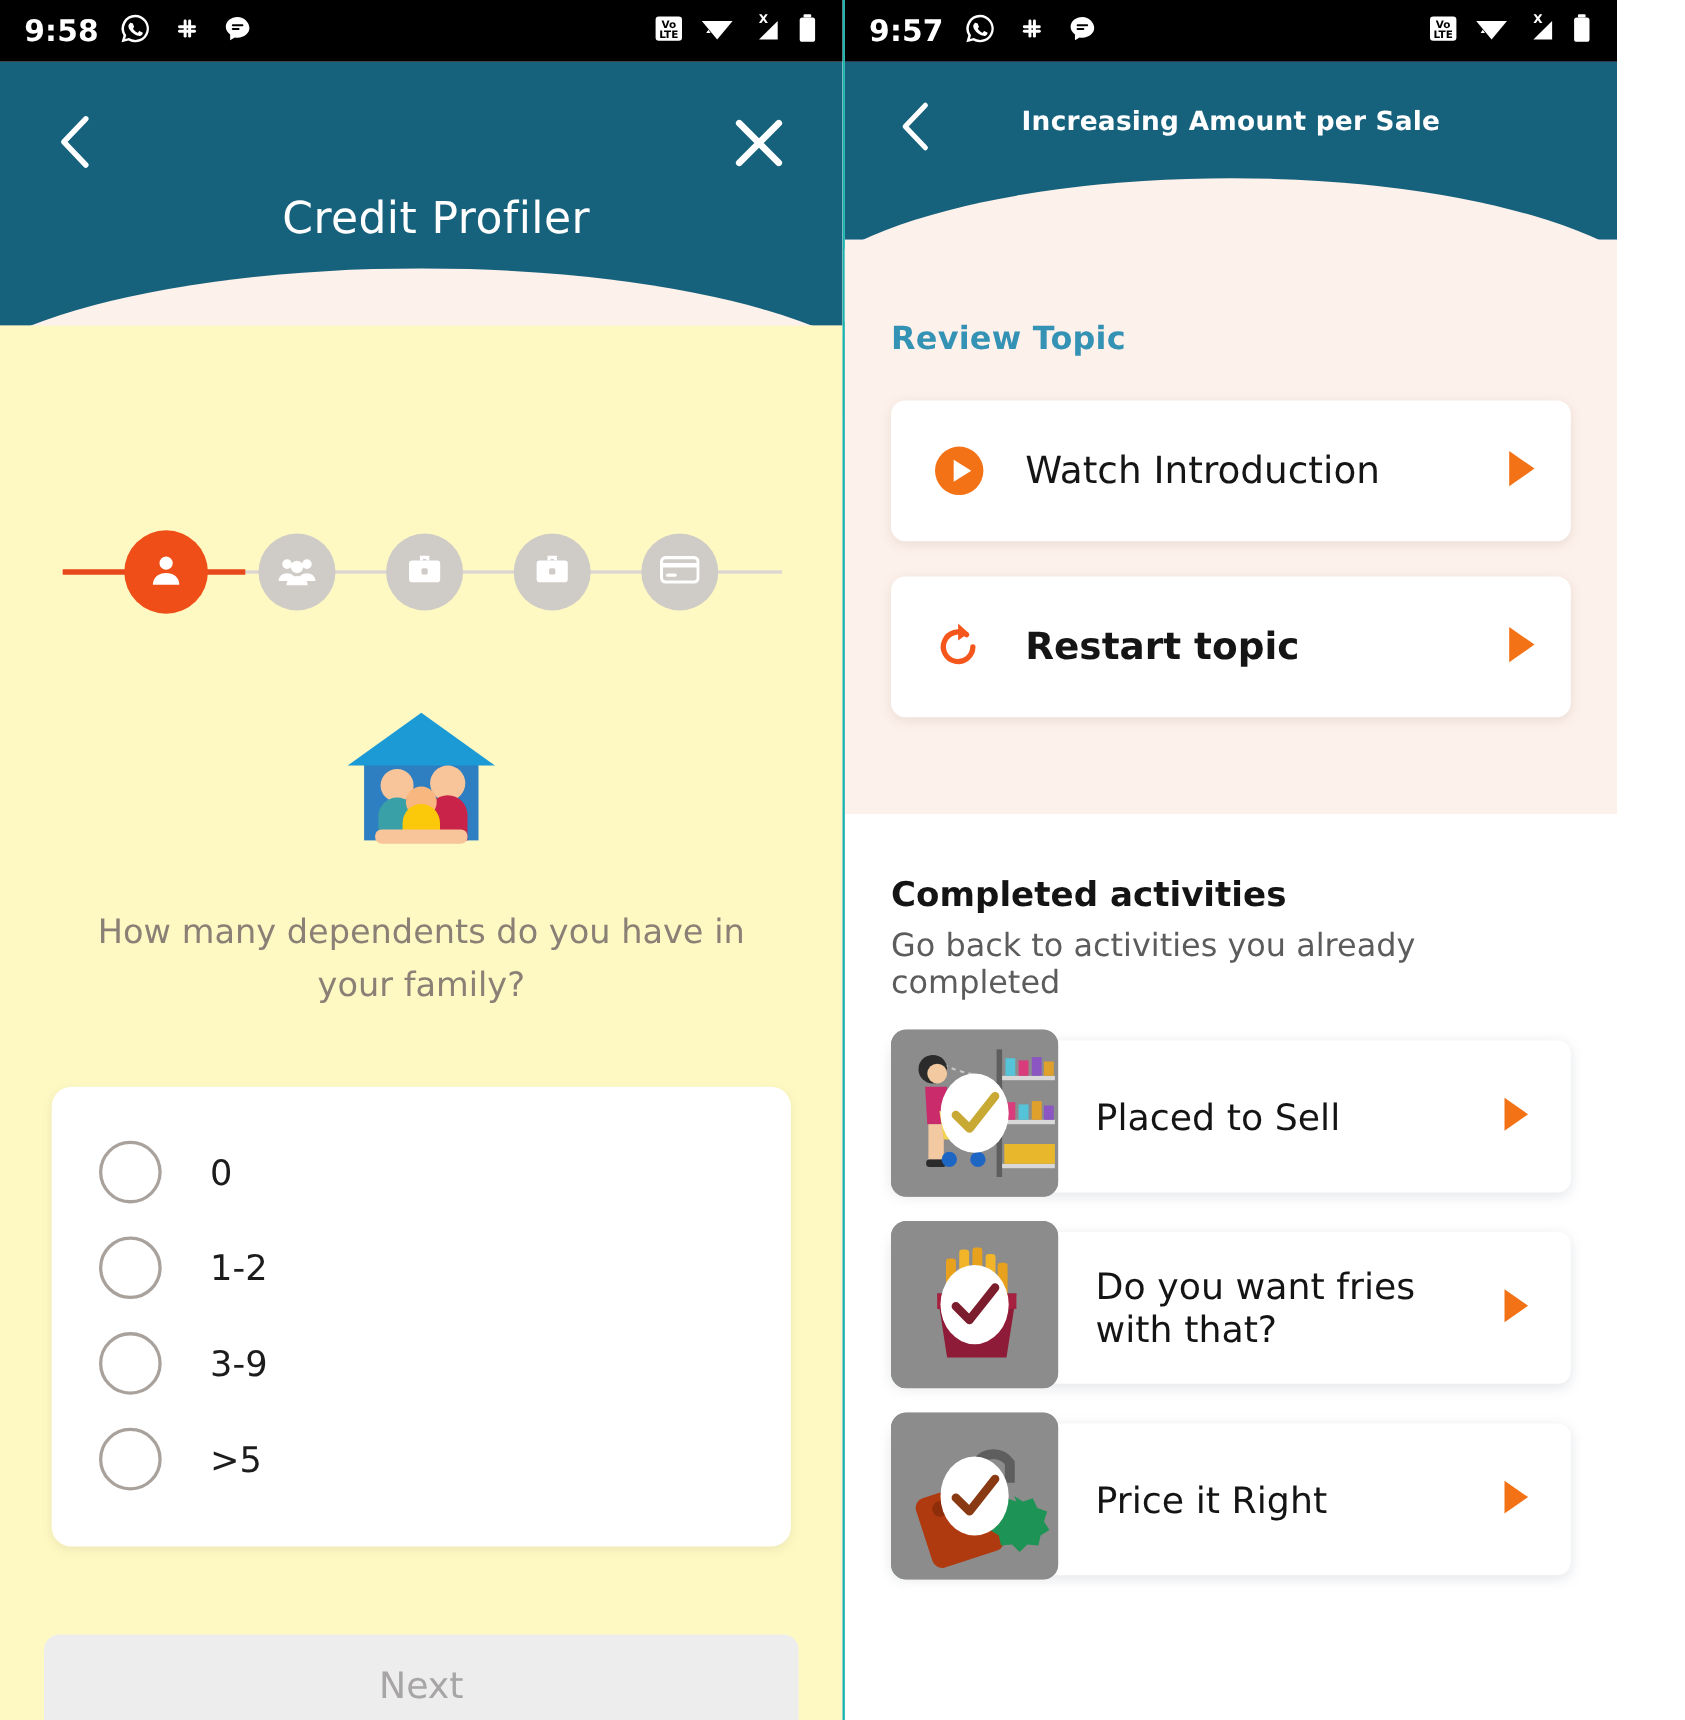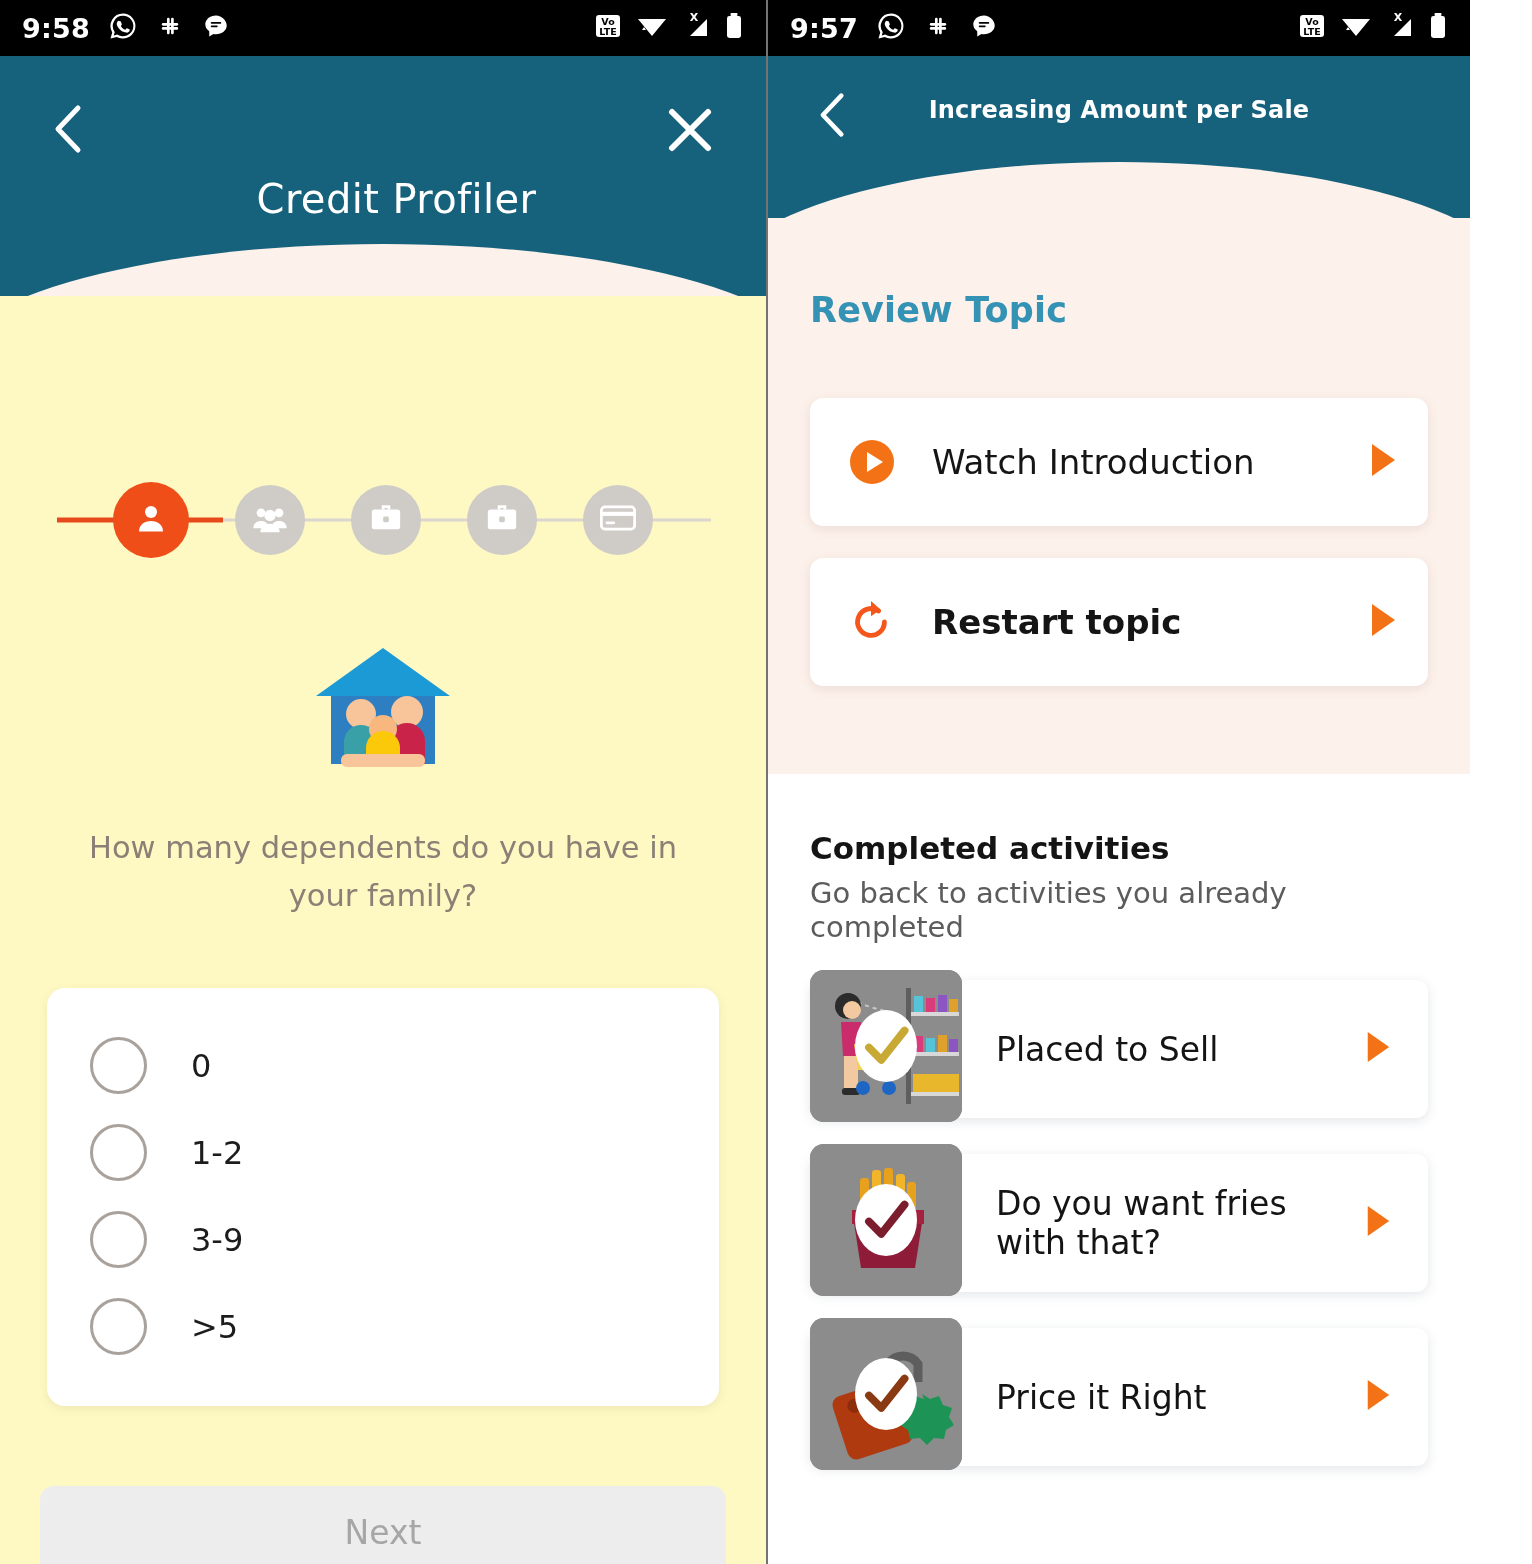--- a/index.html
+++ b/index.html
@@ -5,21 +5,21 @@
   * { box-sizing: border-box; margin: 0; padding: 0; }
   html, body {
     width: 1532px; height: 1564px;
     background: #ffffff;
     font-family: "DejaVu Sans", "Liberation Sans", sans-serif;
     overflow: hidden;
   }
   .screens { display: flex; width: 1532px; height: 1564px; }
   .screen { position: relative; height: 1564px; overflow: hidden; }
   .screen-left  { width: 766px; background: #FDF1EB; }
-  .screen-right { width: 704px; background: #c4b5fd; border-left: 2px solid #737373; }
+  .screen-right { width: 704px; background: #c4b5fd; border-left: 2px solid #14b8a6; }
 
   
   .statusbar {
     position: relative; z-index: 40;
     height: 56px; background: #000; color: #fff;
     display: flex; align-items: center;
     padding: 0 22px; width: 100%;
   }
   .sb-left { display: flex; align-items: center; gap: 18px; }
   .sb-time { font-size: 27px; font-weight: 600; letter-spacing: 0.2px; }
@@ -130,22 +130,22 @@
   
   .body-right {
     position: absolute; top: 218px; left: 0; right: 0; bottom: 0;
     background: #ffffff;
   }
   .panel-cream {
     background: #FDF1EB;
     padding: 72px 42px 88px 42px;
   }
   .review-title {
-    font-size: 35px; font-weight: 700; color: #3492B5; letter-spacing: 0.2px;
-    margin-bottom: 68px;
+    font-size: 29px; font-weight: 700; color: #3492B5; letter-spacing: 0.2px;
+    margin-bottom: 40px;
   }
   .rowcard {
     background: #fff; border-radius: 13px;
     box-shadow: 0 3px 11px rgba(110,90,80,0.13);
     height: 128px; display: flex; align-items: center;
     padding: 0 30px 0 38px; margin-bottom: 32px; cursor: pointer;
   }
   .rowcard:last-child { margin-bottom: 0; font-weight: bold; }
   .rowcard .ricon { width: 48px; height: 48px; flex: 0 0 auto; }
   .rowcard .rlabel { margin-left: 36px; font-size: 34px; color: #151515; }

